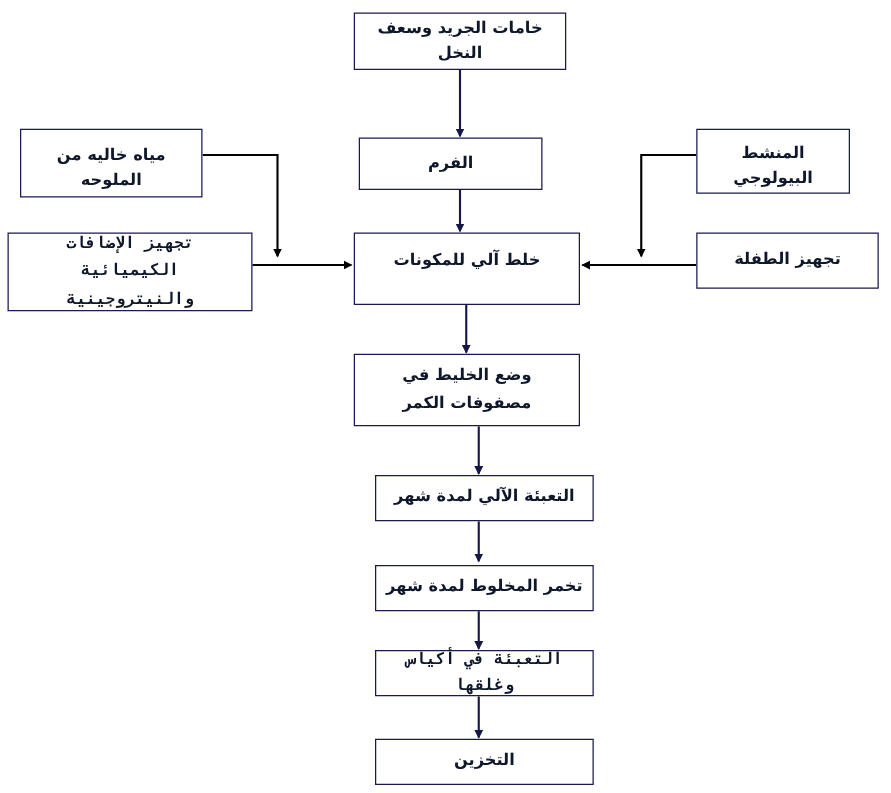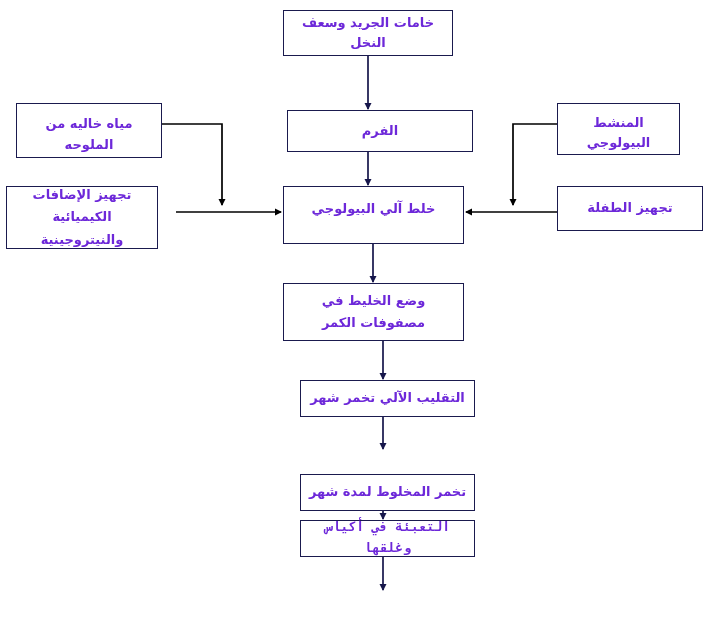--- a/index.html
+++ b/index.html
@@ -20,21 +20,21 @@
   }
   .node {
     position: absolute;
     box-sizing: border-box;
     border: 1.5px solid #1a1a4e;
     background: #ffffff;
     display: flex;
     align-items: center;
     justify-content: center;
     text-align: center;
-    color: #6d28d9;
+    color: #0f172a;
     font-weight: bold;
     font-size: 13px;
     line-height: 1.55;
     padding: 2px 6px;
     direction: rtl;
     z-index: 3;
   }
   .node.two-line {
     line-height: 1.7;
   }
@@ -93,54 +93,57 @@
 
     <line class="edge-line" x1="383" y1="487" x2="383" y2="519" marker-end="url(#arrowNavy)"></line>
 
     <line class="edge-line" x1="383" y1="557" x2="383" y2="590" marker-end="url(#arrowNavy)"></line>
   </svg>
 
   <div class="node" style="left:283px; top:10px; width:170px; height:46px;">
     <span>خامات الجريد وسعف النخل</span>
   </div>
 
-  <div class="node" style="left:16px; top:103px; width:146px; height:55px; align-items:center; padding-top:10px;">
+  <div class="node" style="left:16px; top:103px; width:146px; height:55px; align-items:flex-end; padding-top:10px;">
     <span>مياه خاليه من الملوحه</span>
   </div>
 
-  <div class="node" style="left:287px; top:110px; width:186px; height:42px;text-align:right;">
+  <div class="node" style="left:287px; top:110px; width:147px; height:42px;text-align:right;">
     <span>الفرم</span>
   </div>
 
   <div class="node" style="left:557px; top:103px; width:123px; height:52px; align-items:flex-start; padding-top:9px;">
     <span>المنشط البيولوجي</span>
   </div>
 
-  <div class="node two-line" style="left:6px; top:186px; width:152px; height:63px;">
+  <div class="node two-line" style="left:6px; top:186px; width:196px; height:63px;font-family:Liberation Mono, monospace;">
     <span>تجهيز الإضافات الكيميائية والنيتروجينية</span>
   </div>
 
   <div class="node" style="left:283px; top:186px; width:181px; height:58px; align-items:flex-start; padding-top:12px;">
-    <span>خلط آلي البيولوجي</span>
+    <span>خلط آلي للمكونات</span>
   </div>
 
   <div class="node" style="left:557px; top:186px; width:146px; height:45px;">
     <span>تجهيز الطفلة</span>
   </div>
 
   <div class="node two-line" style="left:283px; top:283px; width:181px; height:58px;align-items:center;">
     <span>وضع الخليط في مصفوفات الكمر</span>
   </div>
 
   <div class="node" style="left:300px; top:380px; width:175px; height:37px;">
-    <span>التقليب الآلي تخمر شهر</span>
+    <span>التعبئة الآلي لمدة شهر</span>
   </div>
 
-  <div class="node" style="left:300px; top:474px; width:175px; height:37px;">
+  <div class="node" style="left:300px; top:452px; width:175px; height:37px;">
     <span>تخمر المخلوط لمدة شهر</span>
   </div>
 
   <div class="node" style="left:300px; top:520px; width:175px; height:37px;font-family:Liberation Mono, monospace;">
     <span>التعبئة في أكياس وغلقها</span>
   </div>
 
+  <div class="node" style="left:300px; top:591px; width:175px; height:37px;">
+    <span>التخزين</span>
+  </div>
 
 </div>
 
 </body></html>

